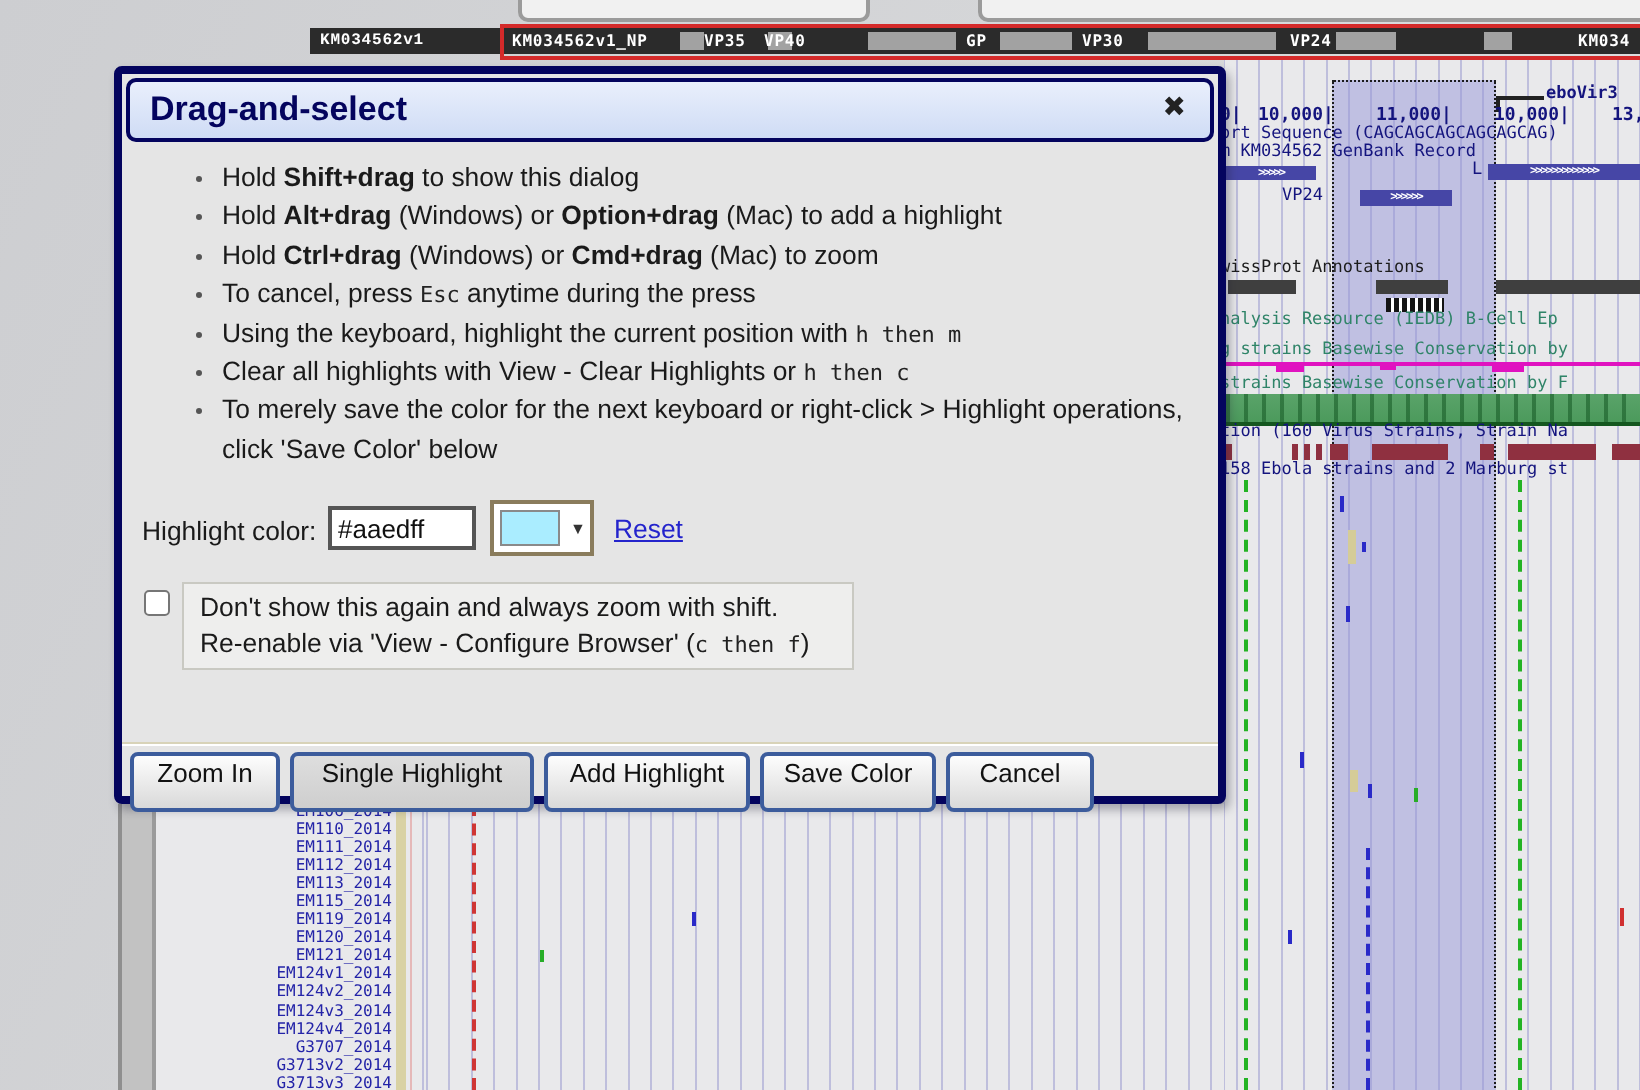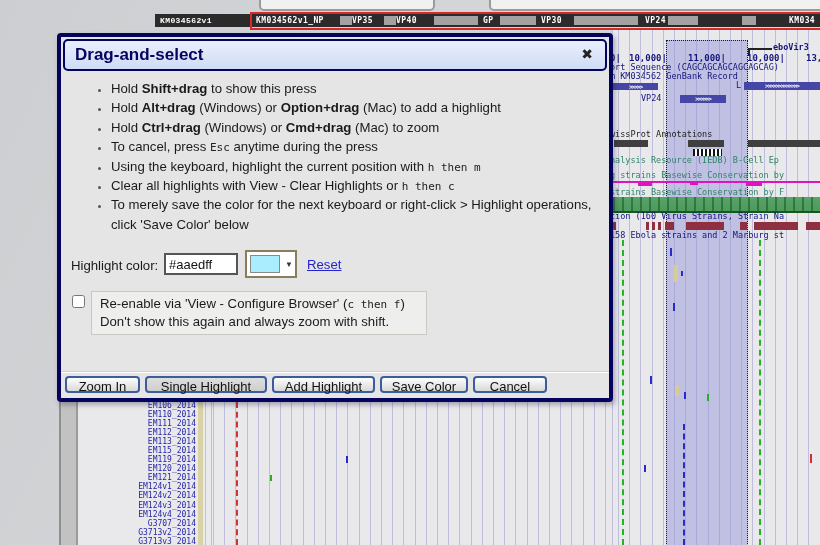--- a/index.html
+++ b/index.html
@@ -89,21 +89,21 @@
   #checkrow{position:absolute;left:0;top:254px;width:100%;}
   #dontshow{position:absolute;left:11px;top:4px;width:13px;height:13px;margin:0;}
   #checkbox-text{
     position:absolute;left:30px;top:0;width:318px;
     border:1px solid #c9c9c2;background:rgba(255,255,252,.35);
     padding:3px 8px;font:13.2px "Liberation Sans",sans-serif;color:#1a1a1a;line-height:18px;
   }
   #postext{position:absolute;left:11px;top:310px;font:13.2px "Liberation Sans",sans-serif;color:#1a1a1a;}
   #btnrule{position:absolute;left:0;right:0;top:334px;border-top:1px solid #d8d3b8;border-bottom:1px solid #ffffff;}
   .dlgbtn{
-    position:absolute;top:339px;height:17px;
+    position:absolute;top:339px;height:30px;
     background:linear-gradient(#fdfdfd,#d9d9d9);
     border:2px solid #3c5c9c;border-radius:4px;box-sizing:border-box;
     font:13px "Liberation Sans",sans-serif;color:#111;text-align:center;line-height:17px;cursor:pointer;
   }
   .dlgbtn.focus{background:linear-gradient(#dedede,#cecece);}
 </style>
 </head>
 <body>
 
 <div id="browser">
@@ -123,21 +123,21 @@
         <div class="graychip" style="left: 279px; width: 44px;"></div>
         <div class="graychip" style="left: 345px; width: 36px;"></div>
         <div class="graychip" style="left: 419px; width: 64px;"></div>
         <div class="graychip" style="left: 513px; width: 30px;"></div>
         <div class="graychip" style="left: 587px; width: 14px;"></div>
       </div>
     <div id="gene-labels">
         <span class="genelabel" style="left: 5px; font-family: Liberation Mono, monospace;">KM034562v1</span>
         <span class="genelabel" style="left: 101px;">KM034562v1_NP</span>
         <span class="genelabel" style="left: 197px;">VP35</span>
-        <span class="genelabel" style="left: 241px;">VP40</span>
+        <span class="genelabel" style="left: 227px;">VP40</span>
         <span class="genelabel" style="left: 328px;">GP</span>
         <span class="genelabel" style="left: 386px;">VP30</span>
         <span class="genelabel" style="left: 490px;">VP24</span>
         <span class="genelabel" style="left: 634px; text-align: center;">KM034</span>
       </div>
   </div>
   <div class="abs redline" style="left:250px;top:12px;width:570px;height:2px;"></div>
   <div class="abs redline" style="left:250px;top:27.5px;width:570px;height:2px;"></div>
   <div class="abs redline" style="left:250px;top:12px;width:2px;height:17px;"></div>
 
@@ -239,21 +239,21 @@
   <div class="abs" style="left:205px;top:402px;width:1px;height:143px;background:#e5b8b8;"></div>
 </div>
 
 <div id="dialog">
   <div id="titlebar">
     <span id="titletext">Drag-and-select</span>
     <span id="closebtn">✖</span>
   </div>
 
   <ul id="bullets">
-      <li><span>Hold </span><span class="b">Shift+drag</span><span> to show this press</span></li>
+      <li><span>Hold </span><span class="b">Shift+drag</span><span> to show this dialog</span></li>
       <li><span>Hold </span><span class="b">Alt+drag</span><span> (Windows) or </span><span class="b">Option+drag</span><span> (Mac) to add a highlight</span></li>
       <li><span>Hold </span><span class="b">Ctrl+drag</span><span> (Windows) or </span><span class="b">Cmd+drag</span><span> (Mac) to zoom</span></li>
       <li><span>To cancel, press </span><span class="m">Esc</span><span> anytime during the press</span></li>
       <li><span>Using the keyboard, highlight the current position with </span><span class="m">h then m</span></li>
       <li><span>Clear all highlights with View - Clear Highlights or </span><span class="m">h then c</span></li>
       <li><span>To merely save the color for the next keyboard or right-click &gt; Highlight operations, click 'Save Color' below</span></li>
     </ul>
 
   <div id="colorrow">
     <span id="colorlabel">Highlight color:</span>
@@ -261,22 +261,22 @@
     <div id="swatchbox">
       <div id="swatch" style="background: rgb(170, 237, 255);"></div>
       <span id="caret">▼</span>
     </div>
     <span id="resetlink">Reset</span>
   </div>
 
   <div id="checkrow">
     <input type="checkbox" id="dontshow" style="">
     <div id="checkbox-text">
+      <div>Don't show this again and always zoom with shift.</div>
       <div id="cbline2"><span>Re-enable via 'View - Configure Browser' (</span><span class="m">c then f</span><span>)</span></div>
-      <div>Don't show this again and always zoom with shift.</div>
     </div>
   </div>
 
 
   <div id="btnrule"></div>
   <div id="btnrow">
       <div class="dlgbtn" style="left: 4px; width: 75px;">Zoom In</div>
       <div class="dlgbtn focus" style="left: 84px; width: 122px; text-align: center;">Single Highlight</div>
       <div class="dlgbtn" style="left: 211px; width: 103px;">Add Highlight</div>
       <div class="dlgbtn" style="left: 319px; width: 88px;">Save Color</div>

